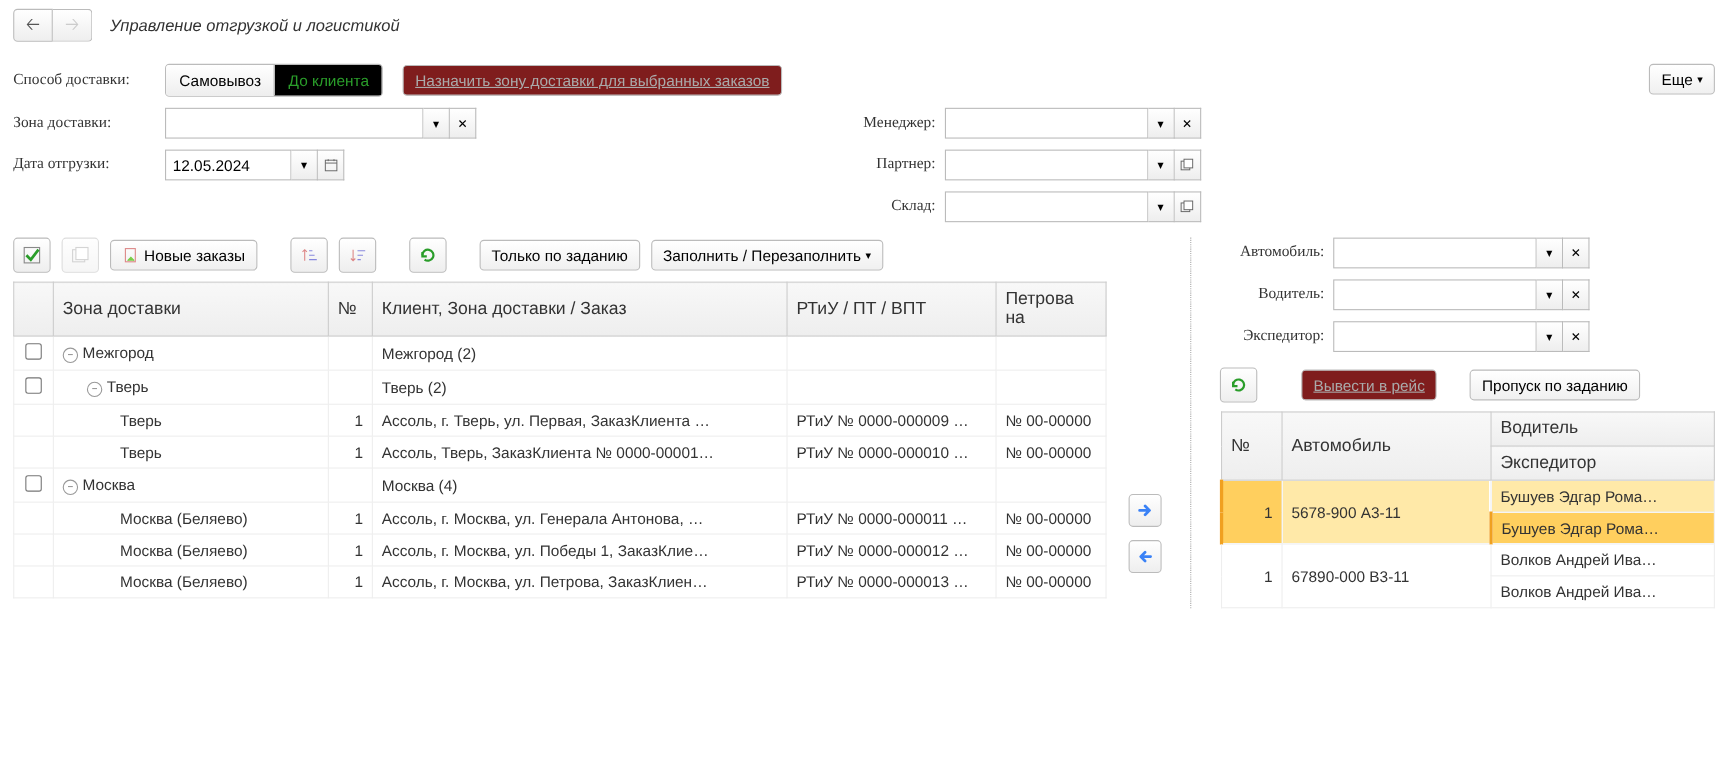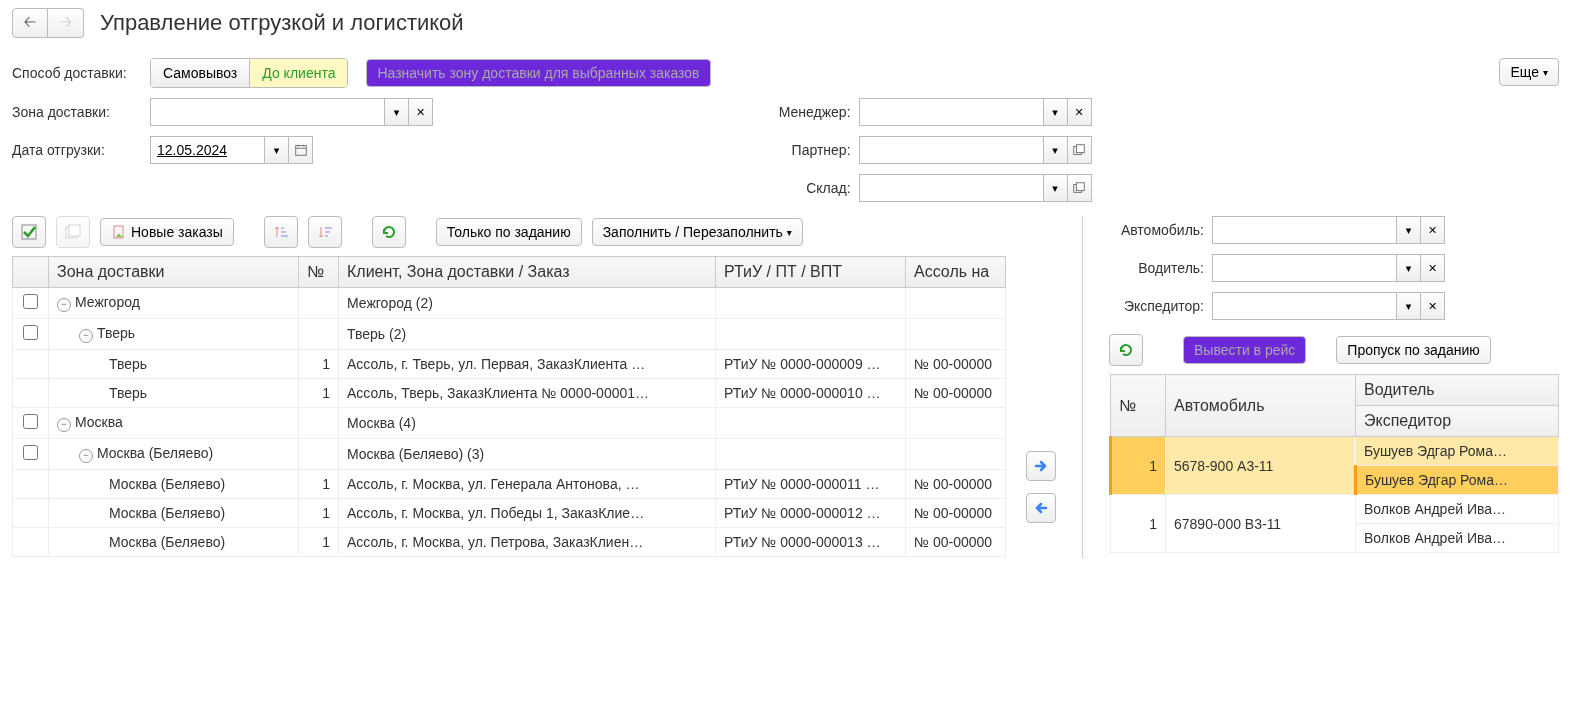--- a/index.html
+++ b/index.html
@@ -4,39 +4,39 @@
 <style>
 * { box-sizing: border-box; margin: 0; padding: 0; }
 body { font-family: Arial, sans-serif; font-size: 14px; color: #333; background: #fff; padding: 8px 12px; }
 
 
 .header { display: flex; align-items: center; gap: 16px; margin-bottom: 20px; }
 .nav-btns { display: flex; gap: 0; }
 .nav-btn { width: 36px; height: 30px; border: 1px solid #bbb; background: linear-gradient(#fff,#eee); cursor: pointer; display:flex; align-items:center; justify-content:center; font-size:16px; color:#555; }
 .nav-btn:first-child { border-radius: 4px 0 0 4px; }
 .nav-btn:last-child { border-radius: 0 4px 4px 0; border-left:none; color:#ccc; }
-.page-title { font-size: 22px; font-weight: normal; }
+.page-title { font-size: 15px; font-weight: normal; font-style: italic; }
 
 
 .more-top { position:absolute; top:58px; right:12px; }
 .btn { border: 1px solid #bbb; background: linear-gradient(#fff,#f0f0f0); padding: 5px 10px; border-radius: 4px; cursor:pointer; font-size:14px; display:inline-flex; align-items:center; gap:4px; }
-.btn:disabled, .btn.disabled { color:#aaa; background:#6d28d9; cursor:default; }
+.btn:disabled, .btn.disabled { color:#aaa; background:#7f1d1d; cursor:default;text-decoration:underline; }
 
 
 .filters { display:flex; gap:60px; margin-bottom:14px; }
 .filter-left, .filter-right { display:flex; flex-direction:column; gap:10px; }
 .filter-row { display:flex; align-items:center; gap:8px; }
-.filter-label { min-width:130px; text-align:left; }
+.filter-label { min-width:130px; text-align:left;font-family:Liberation Serif, serif; }
 .filter-right .filter-label { min-width:80px; text-align:right; }
 .filter-far-right .filter-label { min-width:95px; text-align:right; }
 
 .toggle-group { display:flex; border:1px solid #bbb; border-radius:4px; overflow:hidden; }
 .toggle-btn { padding:6px 12px; background:linear-gradient(#fff,#eee); border:none; cursor:pointer; font-size:14px; }
 .toggle-btn + .toggle-btn { border-left:1px solid #bbb; }
-.toggle-btn.active { color:#2a9d2a; background:#fef9c3; }
+.toggle-btn.active { color:#2a9d2a; background:#000000; }
 
 .combo { display:flex; }
 .combo input { border:1px solid #bbb; padding:4px 6px; height:28px; font-size:14px; }
 .combo-btn { width:24px; height:28px; border:1px solid #bbb; border-left:none; background:linear-gradient(#fff,#eee); cursor:pointer; display:flex; align-items:center; justify-content:center; font-size:11px; }
 .combo .combo-btn svg { width:14px; height:14px; }
 
 
 .toolbar-row { display:flex; gap:10px; align-items:center; margin-bottom:8px; }
 .icon-btn { width:34px; height:32px; border:1px solid #bbb; border-radius:4px; background:linear-gradient(#fff,#eee); cursor:pointer; display:flex; align-items:center; justify-content:center; }
 .icon-btn.disabled { opacity:0.5; }
@@ -101,21 +101,21 @@
       <span class="filter-label">Зона доставки:</span>
       <div class="combo">
         <input type="text" style="width: 235px;">
         <button class="combo-btn">▾</button>
         <button class="combo-btn">✕</button>
       </div>
     </div>
     <div class="filter-row">
       <span class="filter-label">Дата отгрузки:</span>
       <div class="combo">
-        <input type="text" style="width: 115px; text-decoration: underline;" value="12.05.2024">
+        <input type="text" style="width: 115px;" value="12.05.2024">
         <button class="combo-btn">▾</button>
         <button class="combo-btn">
           <svg viewBox="0 0 16 16">
               <rect x="2" y="3" width="12" height="11" fill="none" stroke="#666"></rect>
               <line x1="2" y1="6" x2="14" y2="6" stroke="#666"></line>
               <line x1="5" y1="2" x2="5" y2="4" stroke="#666"></line>
               <line x1="11" y1="2" x2="11" y2="4" stroke="#666"></line>
             </svg>
         </button>
       </div>
@@ -225,21 +225,21 @@
           <col style="width:190px">
           <col style="width:100px">
         </colgroup>
       <thead>
         <tr>
           <th class="checkbox-cell"></th>
           <th>Зона доставки</th>
           <th>№</th>
           <th>Клиент, Зона доставки / Заказ</th>
           <th>РТиУ / ПТ / ВПТ</th>
-          <th>Ассоль на</th>
+          <th>Петрова на</th>
         </tr>
       </thead>
       <tbody id="left-tbody">
           <tr>
             <td class="checkbox-cell"><input type="checkbox" style=""></td>
             <td class="tree-cell "><span class="tree-toggle">−</span><span>Межгород</span></td>
             <td class="num-cell"></td>
             <td>Межгород (2)</td>
             <td></td>
             <td></td>
@@ -266,28 +266,20 @@
             <td class="num-cell">1</td>
             <td>Ассоль, Тверь, ЗаказКлиента № 0000-00001…</td>
             <td>РТиУ № 0000-000010 …</td>
             <td>№ 00-00000</td>
           </tr>
           <tr>
             <td class="checkbox-cell"><input type="checkbox" style=""></td>
             <td class="tree-cell "><span class="tree-toggle">−</span><span>Москва</span></td>
             <td class="num-cell"></td>
             <td>Москва (4)</td>
-            <td></td>
-            <td></td>
-          </tr>
-          <tr>
-            <td class="checkbox-cell"><input type="checkbox" style=""></td>
-            <td class="tree-cell indent-1"><span class="tree-toggle">−</span><span>Москва (Беляево)</span></td>
-            <td class="num-cell"></td>
-            <td>Москва (Беляево) (3)</td>
             <td></td>
             <td></td>
           </tr>
           <tr>
             <td class="checkbox-cell"></td>
             <td class="tree-cell indent-2"><span>Москва (Беляево)</span></td>
             <td class="num-cell">1</td>
             <td>Ассоль, г. Москва, ул. Генерала Антонова, …</td>
             <td>РТиУ № 0000-000011 …</td>
             <td>№ 00-00000</td>

